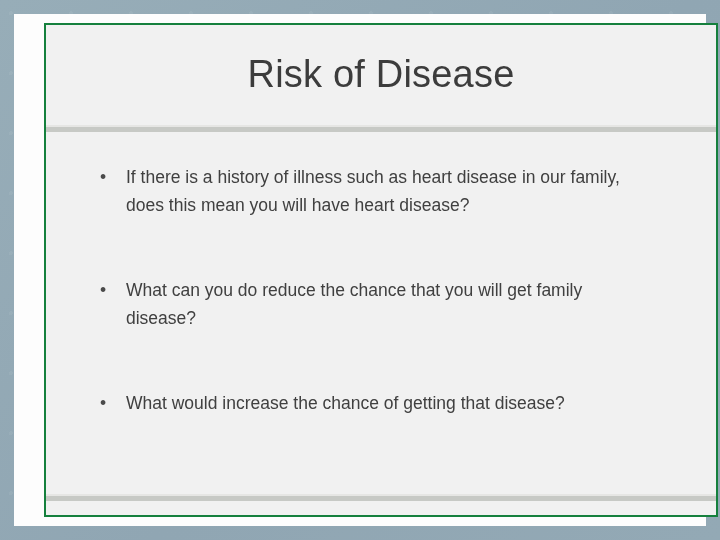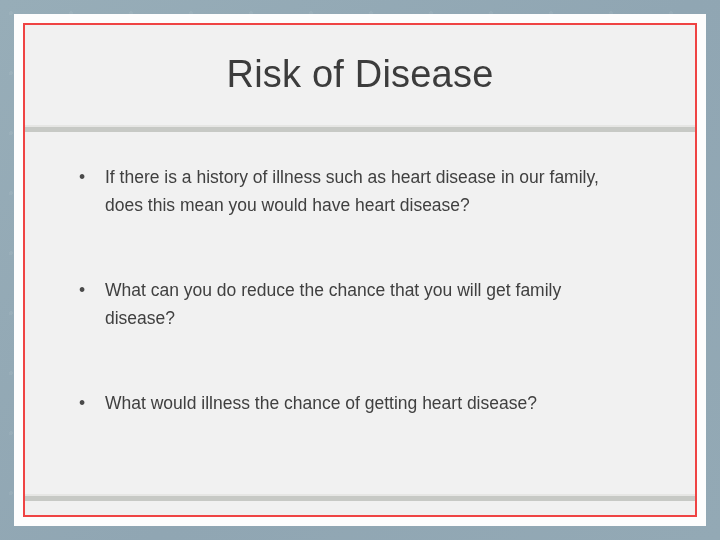--- a/index.html
+++ b/index.html
@@ -41,22 +41,23 @@
     background: #fdfdfd;
     padding: 9px;
   }
 
   
   .slide-canvas {
     position: relative;
     width: 100%;
     height: 100%;
     box-sizing: border-box;
-    border: 2px solid #ef4444;
+    border: 2px solid #15803d;
     background: #f1f1f1;
+    margin-left: 21px;
   }
 
   
   .title-zone {
     position: absolute;
     left: 0;
     top: 0;
     width: 100%;
     height: 100px;
     box-sizing: border-box;
@@ -172,31 +173,31 @@
       <div class="title-divider">
         <div class="rule-light"></div>
         <div class="rule-dark"></div>
       </div>
 
       <div class="body-zone">
         <ul class="bullet-list">
 
           <li class="bullet-item">
             <span class="bullet-marker">•</span>
-            <span class="bullet-text">If there is a history of illness such as heart disease in our family, does this mean you would have heart disease?</span>
+            <span class="bullet-text">If there is a history of illness such as heart disease in our family, does this mean you will have heart disease?</span>
           </li>
 
           <li class="bullet-item">
             <span class="bullet-marker">•</span>
             <span class="bullet-text">What can you do reduce the chance that you will get family disease?</span>
           </li>
 
           <li class="bullet-item">
             <span class="bullet-marker">•</span>
-            <span class="bullet-text">What would illness the chance of getting heart disease?</span>
+            <span class="bullet-text">What would increase the chance of getting that disease?</span>
           </li>
 
         </ul>
       </div>
 
       <div class="footer-divider">
         <div class="rule-light"></div>
         <div class="rule-dark"></div>
       </div>
 

